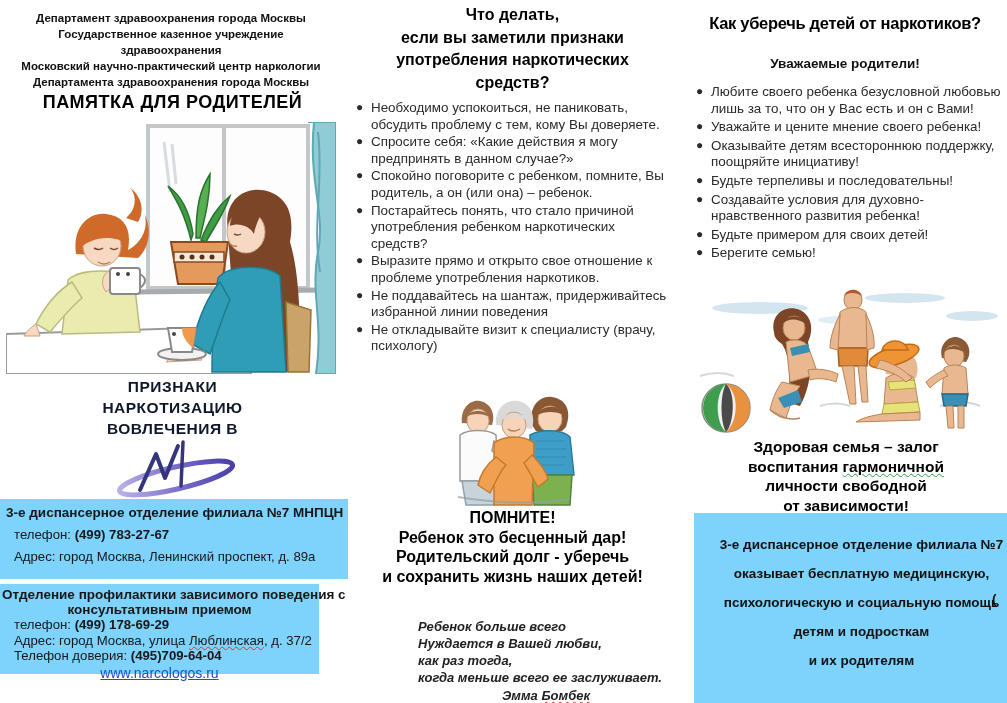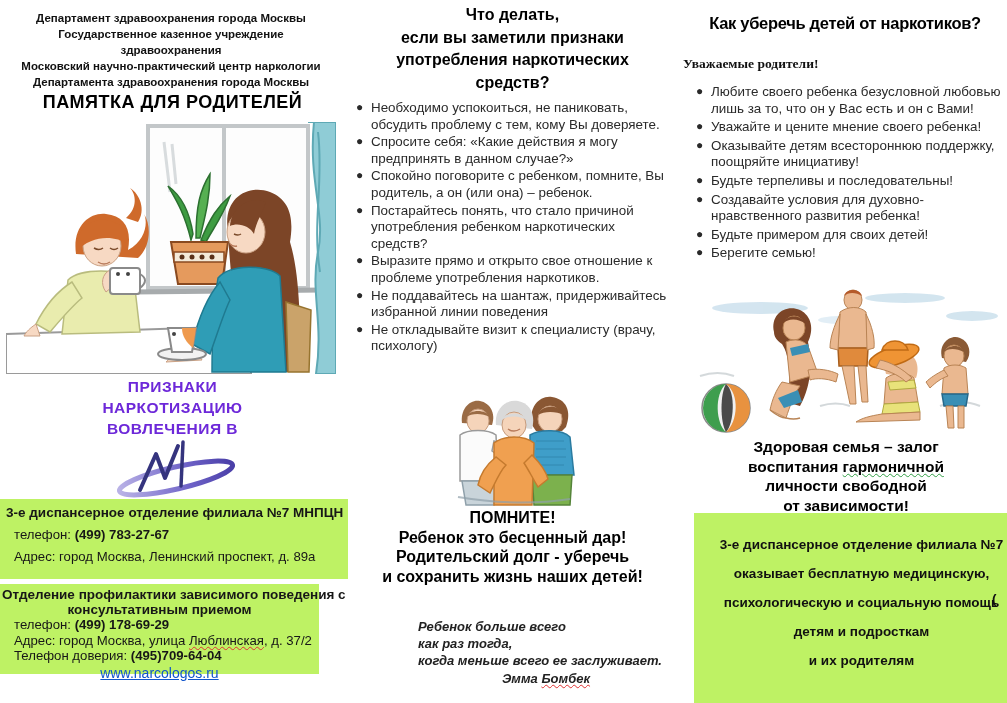--- a/index.html
+++ b/index.html
@@ -6,24 +6,24 @@
   body { background:#ffffff; font-family:"Liberation Sans", sans-serif; }
   .page { position:relative; width:1007px; height:703px; background:#fff; overflow:hidden; color:#1b1b1b; }
 
   
   .org-header { position:absolute; left:12px; top:10px; width:318px; text-align:center;
     font-weight:bold; font-size:11.5px; line-height:16px; color:#111; }
   .pamyatka { position:absolute; left:0; top:92px; width:345px; text-align:center;
     font-weight:bold; font-size:18px; letter-spacing:0.5px; color:#000; }
   .illu-left { position:absolute; left:6px; top:122px; }
   .priznaki { position:absolute; left:0; top:376px; width:345px; text-align:center;
-    font-weight:bold; font-size:15.5px; line-height:21px; letter-spacing:0.5px; color:#6d28d9; }
+    font-weight:bold; font-size:15.5px; line-height:21px; letter-spacing:0.5px; color:#0f172a; }
   .logo-wrap { position:absolute; left:110px; top:438px; width:130px; height:62px; }
 
-  .greenbox { position:absolute; background:#bef264; font-size:13.2px; color:#171717; }
+  .greenbox { position:absolute; background:#7dd3fc; font-size:13.2px; color:#171717; }
   .gb1 { left:0; top:499px; width:348px; height:80px; padding:6px 4px 4px 6px; }
   .gb1 .clinic-name { font-weight:bold; font-size:13.5px; white-space:nowrap; }
   .gb1 .line { margin-top:7px; padding-left:8px; }
   .gb2 { left:0; top:584px; width:319px; height:90px; padding:3px 2px 2px 2px; }
   .gb2 .clinic-name { font-weight:bold; font-size:13.5px; text-align:center; white-space:nowrap; }
   .gb2 .clinic-name2 { font-weight:bold; font-size:13.5px; text-align:center; }
   .gb2 .line { padding-left:12px; line-height:15.5px; }
   .bold { font-weight:bold; }
   .weblink { display:block; text-align:center; color:#1155cc; text-decoration:underline; font-size:14px; margin-top:1px; }
   .wavy-red { text-decoration:underline; text-decoration-style:wavy; text-decoration-color:#e03131; text-decoration-thickness:1px; }
@@ -40,22 +40,22 @@
   .illu-family { position:absolute; left:428px; top:385px; }
   .pomnite { position:absolute; left:345px; top:508px; width:335px; text-align:center;
     font-weight:bold; font-size:16px; line-height:19.5px; color:#000; }
   .quote { position:absolute; left:418px; top:618px; width:256px;
     font-style:italic; font-weight:bold; font-size:13px; line-height:17px; color:#222; }
   .quote-author { text-align:center; margin-top:1px; }
 
   
   .right-title { position:absolute; left:683px; top:14px; width:324px; text-align:center;
     font-weight:bold; font-size:16.5px; letter-spacing:-0.3px; white-space:nowrap; color:#000; }
-  .greeting { position:absolute; left:683px; top:56px; width:324px; text-align:left;
-    font-weight:bold; font-size:13.5px; color:#111;font-family:Liberation Serif, serif; }
+  .greeting { position:absolute; left:683px; top:56px; width:324px; text-align:center;
+    font-weight:bold; font-size:13.5px; color:#111; }
   .right-list { left:692px; top:84px; width:310px; font-size:13.4px; line-height:16.6px; }
   .right-list li { margin-bottom:2px; }
   .illu-beach { position:absolute; left:690px; top:286px; }
   .slogan { position:absolute; left:685px; top:437px; width:322px; text-align:center;
     font-weight:bold; font-size:15.5px; line-height:19.5px; color:#000; }
   .gb3 { left:662px; top:513px; width:335px; height:190px; padding-top:17px; text-align:center;margin-left:32px; }
   .gb3 .fline { font-weight:bold; font-size:13.5px; line-height:29px; color:#111; }
   .gb3-fragment { position:absolute; left:992px; top:591px; font-weight:bold; font-size:13.5px; color:#111; }
 </style>
 </head>
@@ -221,20 +221,21 @@
 
   <div class="pomnite">
     <div>ПОМНИТЕ!</div>
     <div>Ребенок это бесценный дар!</div>
     <div>Родительский долг - уберечь</div>
     <div>и сохранить жизнь наших детей!</div>
   </div>
 
   <div class="quote">
     <div>Ребенок больше всего</div>
+    <div>Нуждается  в Вашей любви,</div>
     <div>как раз тогда,</div>
     <div>когда меньше всего ее заслуживает.</div>
     <div class="quote-author"><span>Эмма </span><span class="wavy-red">Бомбек</span></div>
   </div>
 
   <div class="right-title">Как уберечь детей от наркотиков?</div>
   <div class="greeting">Уважаемые  родители!</div>
 
   <ul class="blist right-list">
     <li><span class="dot">●</span><span>Любите своего ребенка безусловной любовью лишь за то, что он у Вас есть и он с Вами!</span></li>

